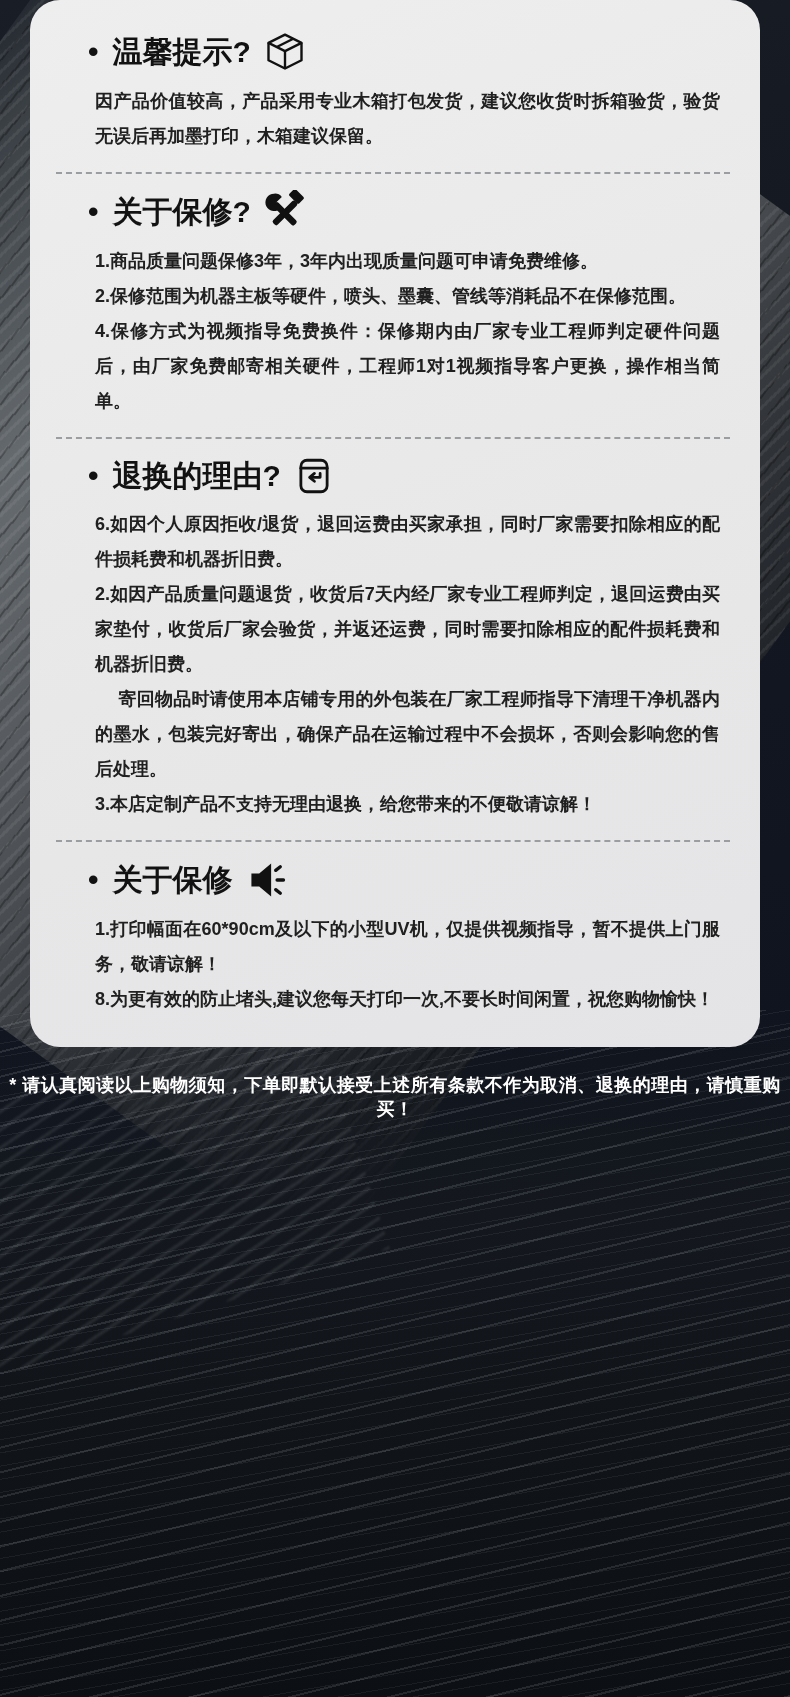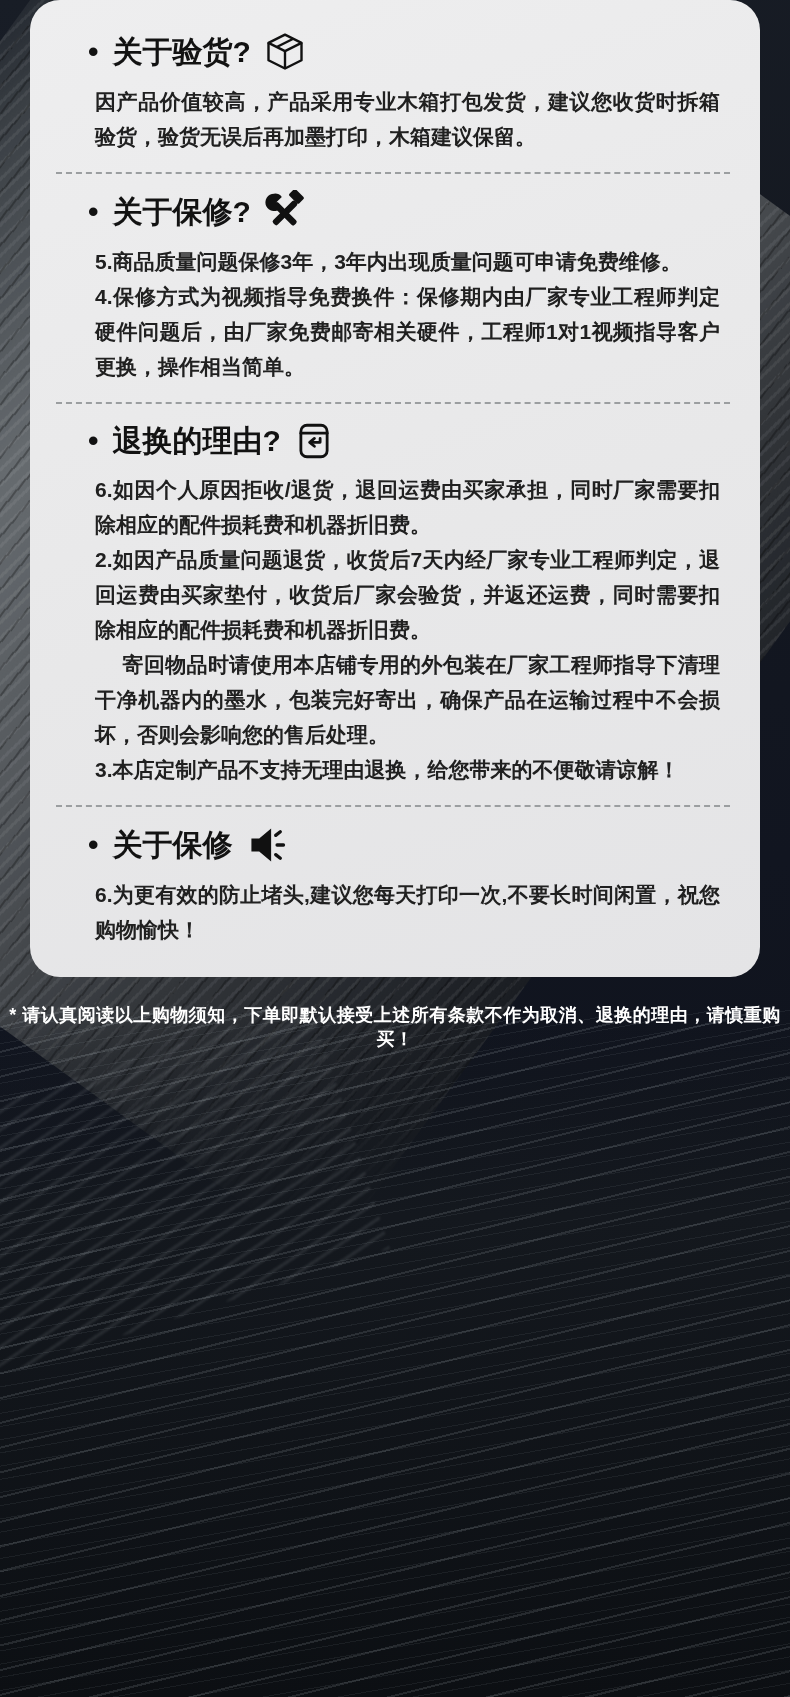--- a/index.html
+++ b/index.html
@@ -74,21 +74,21 @@
   }
   .sec-heading{
     display:flex;align-items:center;gap:12px;
     font-size:30px;font-weight:700;color:#121212;
     margin:16px 0 10px 28px;
   }
   .bullet{font-size:30px;line-height:1;margin-right:2px;}
   .sec-icon{flex:0 0 auto;display:inline-flex;}
   .body-text{
     margin:0 0 0 35px;
-    font-size:21px;font-weight:600;color:#202020;
+    font-size:18px;font-weight:600;color:#202020;
     line-height:35px;text-align:justify;
   }
   .divider{
     border:0;border-top:2px dashed #9b9ea0;
     margin:18px -10px 2px -4px;
   }
   
   .footer-note{
     position:relative;z-index:2;
     margin-top:26px;text-align:center;
@@ -116,21 +116,21 @@
       </svg>
     </div>
     <div class="subtitle">专业技术团队为您保驾护航</div>
   </div>
 
   <div class="card">
 
     <div>
       <div class="sec-heading">
         <span class="bullet">•</span>
-        <span>关于验货?</span>
+        <span>温馨提示?</span>
         <span class="sec-icon">
           <svg width="44" height="44" viewBox="0 0 48 48" fill="none" stroke="#111" stroke-width="2.6" stroke-linejoin="round">
             <path d="M24 5 L42 14 L24 23 L6 14 Z"></path>
             <path d="M6 14 V33 L24 42 L42 33 V14"></path>
             <path d="M24 23 V42"></path>
             <path d="M33 9.5 L15 18.5"></path>
           </svg>
         </span>
       </div>
       <p class="body-text">因产品价值较高，产品采用专业木箱打包发货，建议您收货时拆箱验货，验货无误后再加墨打印，木箱建议保留。</p>
@@ -145,21 +145,22 @@
           <svg width="44" height="44" viewBox="0 0 48 48">
             <g fill="#111">
               <rect x="20.5" y="8" width="7" height="34" rx="2.5" transform="rotate(45 24 25)"></rect>
               <rect x="20.5" y="10" width="7" height="32" rx="2.5" transform="rotate(-45 24 26)"></rect>
               <path d="M12 4 a9.5 9.5 0 1 0 7.5 15.5 l-5.5-5.5 6.5-6.5 A9.5 9.5 0 0 0 12 4 z"></path>
               <rect x="29" y="2" width="15" height="10" rx="2" transform="rotate(45 36.5 7)"></rect>
             </g>
           </svg>
         </span>
       </div>
-      <p class="body-text">5.商品质量问题保修3年，3年内出现质量问题可申请免费维修。</p>
+      <p class="body-text">1.商品质量问题保修3年，3年内出现质量问题可申请免费维修。</p>
+      <p class="body-text">2.保修范围为机器主板等硬件，喷头、墨囊、管线等消耗品不在保修范围。</p>
       <p class="body-text">4.保修方式为视频指导免费换件：保修期内由厂家专业工程师判定硬件问题后，由厂家免费邮寄相关硬件，工程师1对1视频指导客户更换，操作相当简单。</p>
       <hr class="divider">
     </div>
 
     <div>
       <div class="sec-heading">
         <span class="bullet">•</span>
         <span>退换的理由?</span>
         <span class="sec-icon">
           <svg width="42" height="42" viewBox="0 0 48 48" fill="none" stroke="#111" stroke-width="3.2" stroke-linecap="round" stroke-linejoin="round">
@@ -185,20 +186,21 @@
           <svg width="44" height="44" viewBox="0 0 48 48">
             <path fill="#111" d="M7 17 h8.5 L28.5 6 v36 L15.5 31 H7 z"></path>
             <g stroke="#111" stroke-width="3.6" stroke-linecap="round">
               <line x1="33.5" y1="13.5" x2="38.5" y2="9.5"></line>
               <line x1="35" y1="24" x2="42" y2="24"></line>
               <line x1="33.5" y1="34.5" x2="38.5" y2="38.5"></line>
             </g>
           </svg>
         </span>
       </div>
-      <p class="body-text">6.为更有效的防止堵头,建议您每天打印一次,不要长时间闲置，祝您购物愉快！</p>
+      <p class="body-text">1.打印幅面在60*90cm及以下的小型UV机，仅提供视频指导，暂不提供上门服务，敬请谅解！</p>
+      <p class="body-text">8.为更有效的防止堵头,建议您每天打印一次,不要长时间闲置，祝您购物愉快！</p>
     </div>
 
   </div>
 
   <div class="footer-note">* 请认真阅读以上购物须知，下单即默认接受上述所有条款不作为取消、退换的理由，请慎重购买！</div>
 
 </div>
 
 </body></html>

